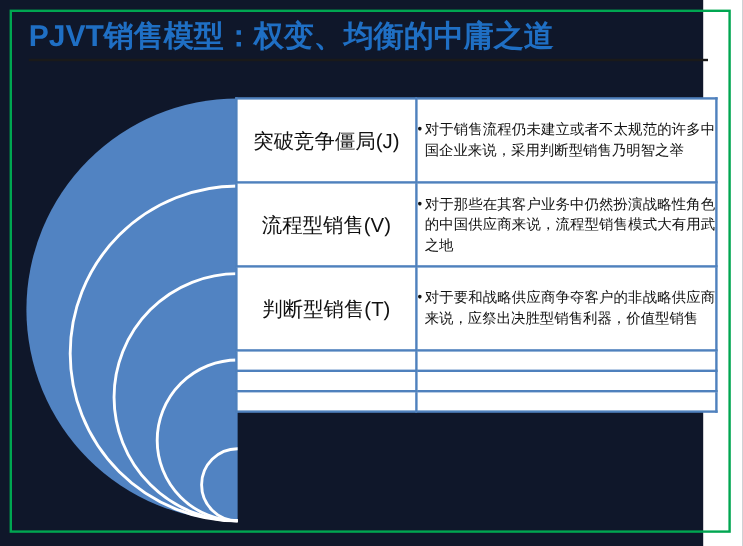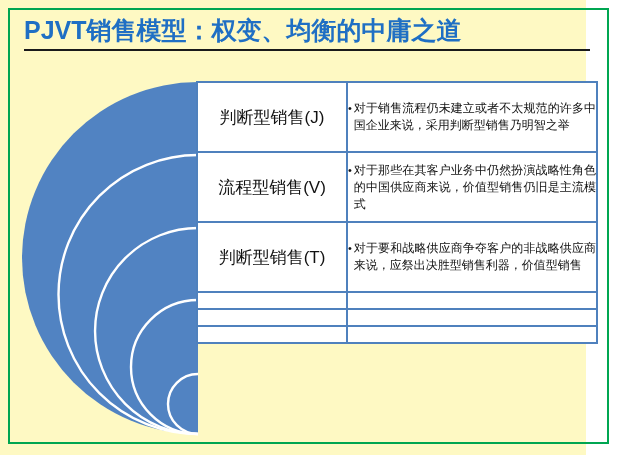--- a/index.html
+++ b/index.html
@@ -5,21 +5,21 @@
   html,body{margin:0;padding:0;}
   body{
     width:619px;height:455px;
     background:#ffffff;
     font-family:"Liberation Sans","DejaVu Sans",sans-serif;
     overflow:hidden;
   }
   #slide{
     position:relative;
     width:586px;height:455px;
-    background:#fef9c3;
+    background:#0f172a;
   }
   
   #frame{
     position:absolute;
     left:8px;top:8px;
     width:601px;height:436px;
     border:2px solid #00A651;
     box-sizing:border-box;
     background:transparent;
     pointer-events:none;
@@ -117,38 +117,38 @@
     <path fill="none" stroke="#FFFFFF" stroke-width="2.4" d="M198,300 A67,67 0 0 0 198,434"></path>
     <path fill="none" stroke="#FFFFFF" stroke-width="2.4" d="M198,374 A30,30 0 0 0 198,434"></path>
   </svg>
 
   <table id="model-table">
     <tbody>
 
 
       <tr class="content-row">
         <td class="label-cell">
-          <span>判断型销售(J)</span>
+          <span>突破竞争僵局(J)</span>
         </td>
         <td class="desc-cell">
           <div class="bullet-row">
             <span class="bullet-dot">•</span>
             <span class="bullet-text">对于销售流程仍未建立或者不太规范的许多中国企业来说，采用判断型销售乃明智之举</span>
           </div>
         </td>
       </tr>
 
       <tr class="content-row">
         <td class="label-cell">
           <span>流程型销售(V)</span>
         </td>
         <td class="desc-cell">
           <div class="bullet-row">
             <span class="bullet-dot">•</span>
-            <span class="bullet-text">对于那些在其客户业务中仍然扮演战略性角色的中国供应商来说，价值型销售仍旧是主流模式</span>
+            <span class="bullet-text">对于那些在其客户业务中仍然扮演战略性角色的中国供应商来说，流程型销售模式大有用武之地</span>
           </div>
         </td>
       </tr>
 
       <tr class="content-row">
         <td class="label-cell">
           <span>判断型销售(T)</span>
         </td>
         <td class="desc-cell">
           <div class="bullet-row">

